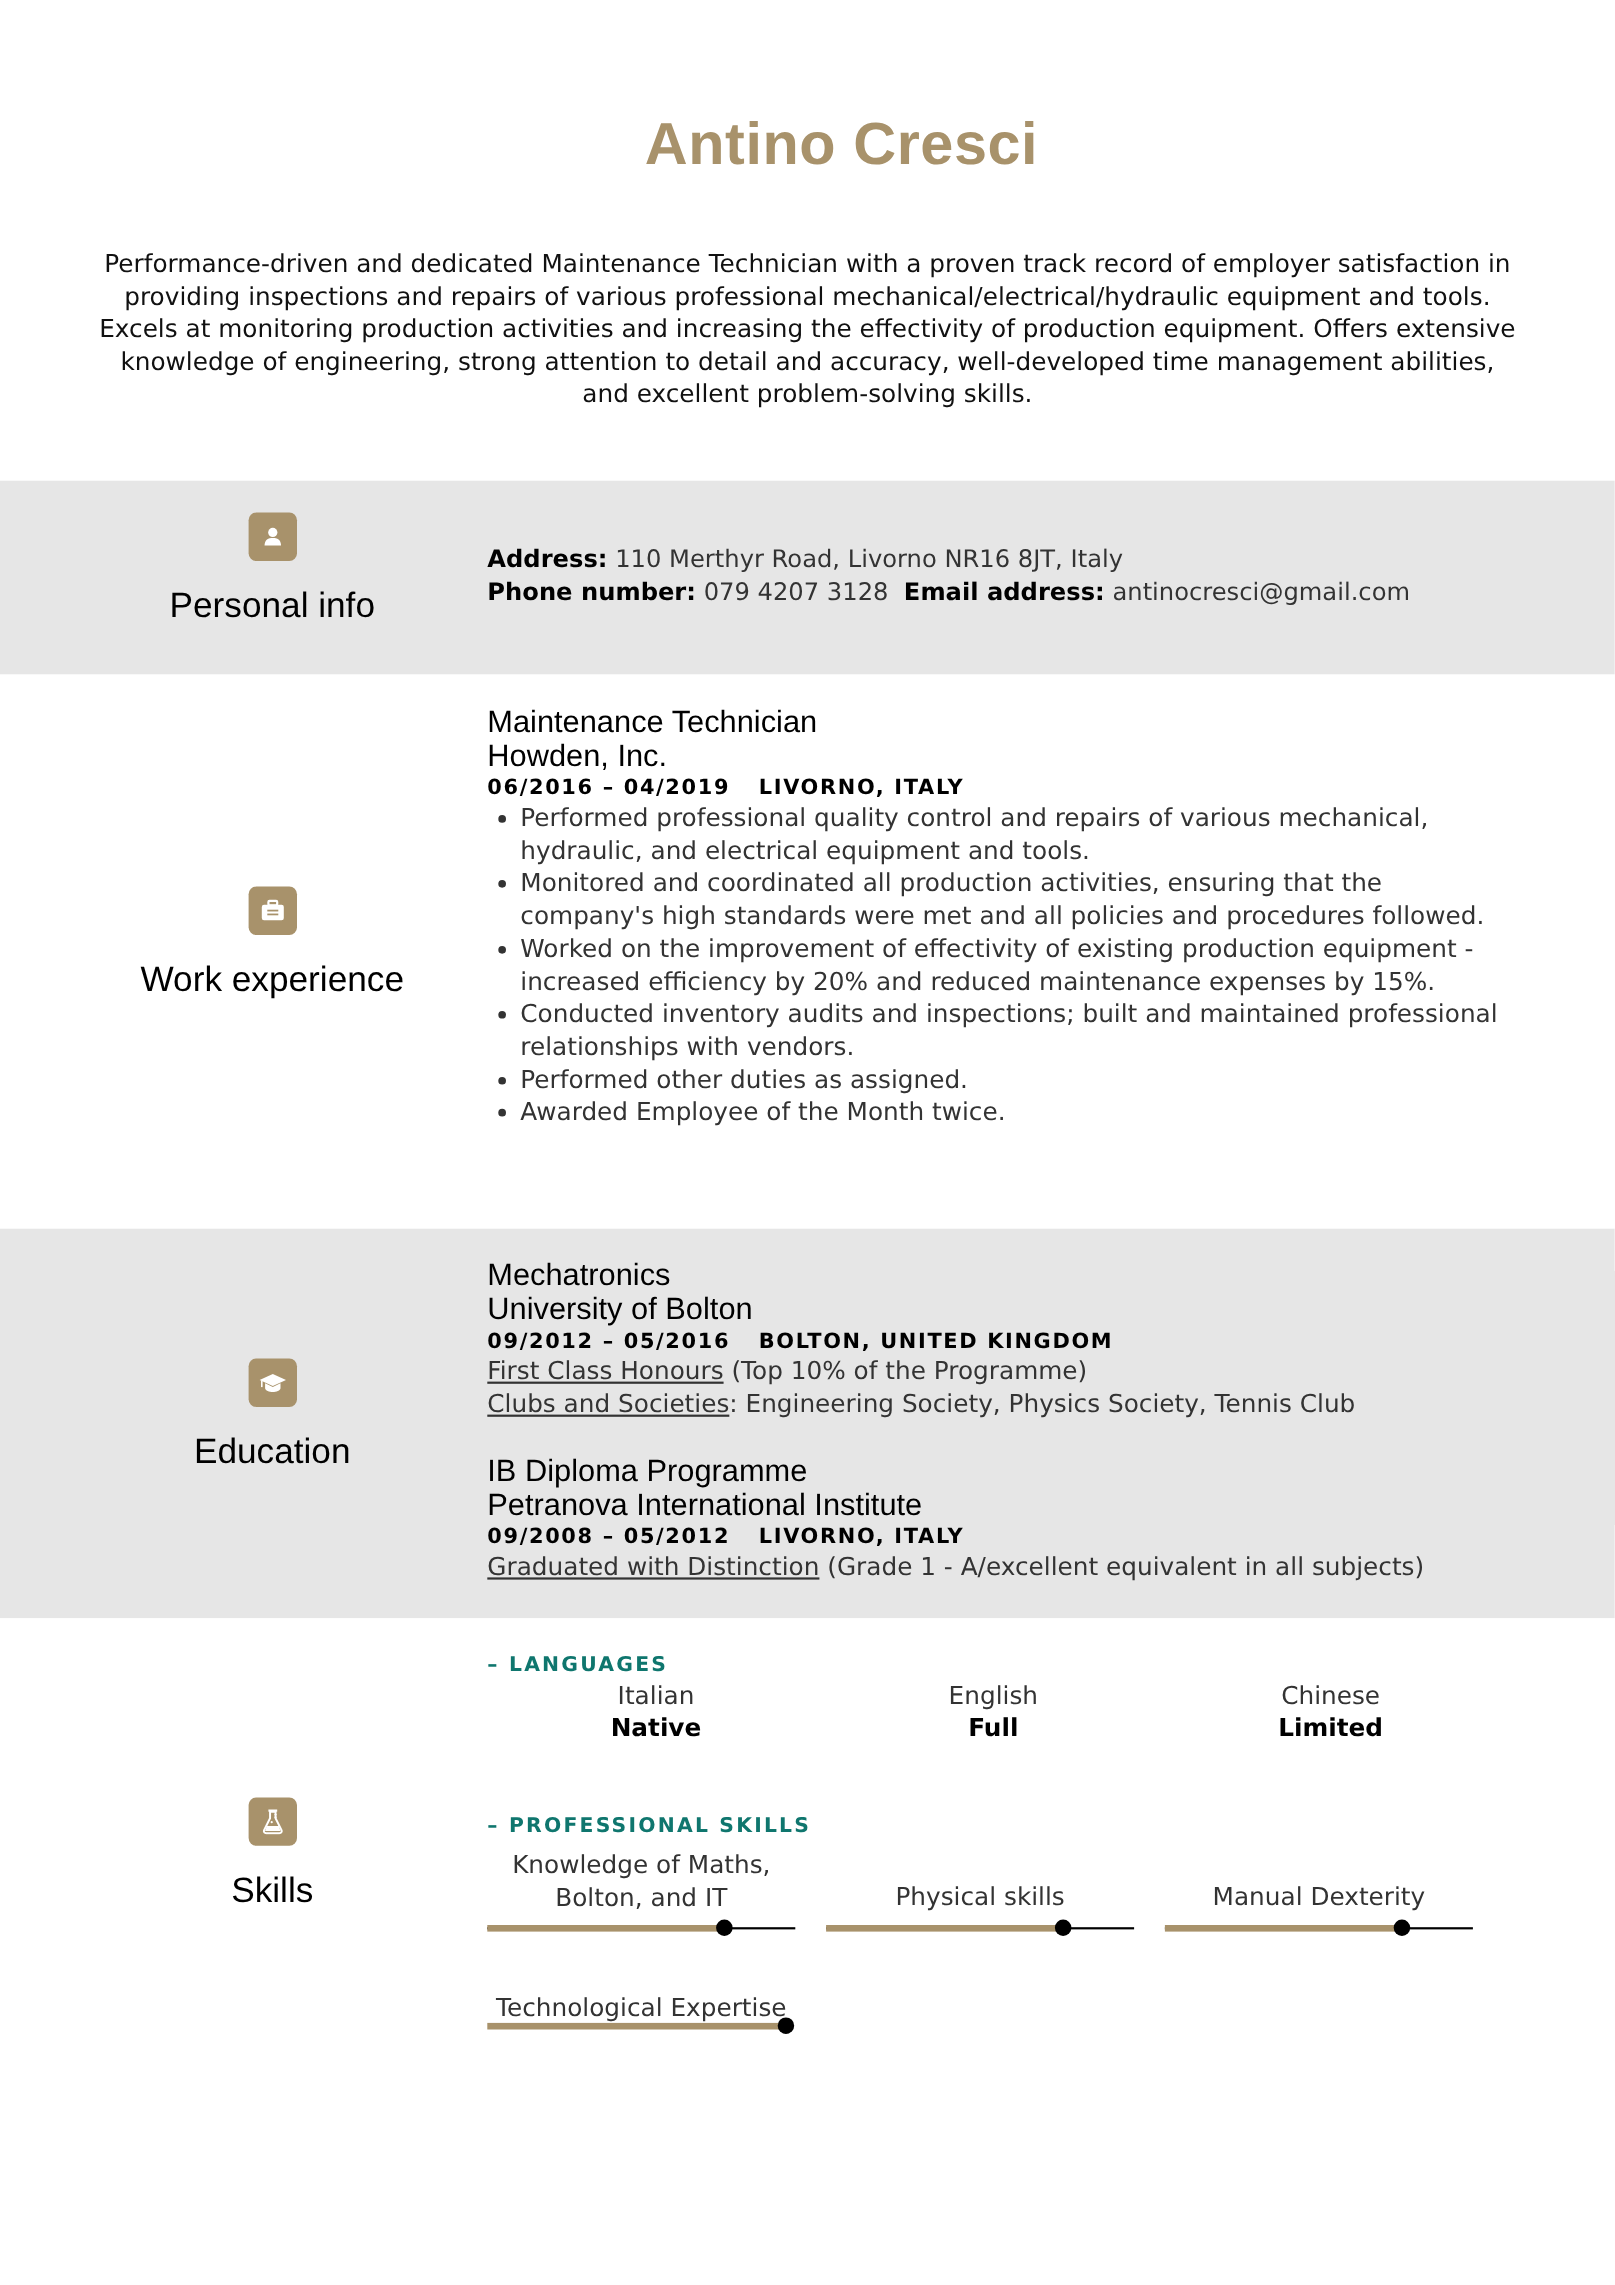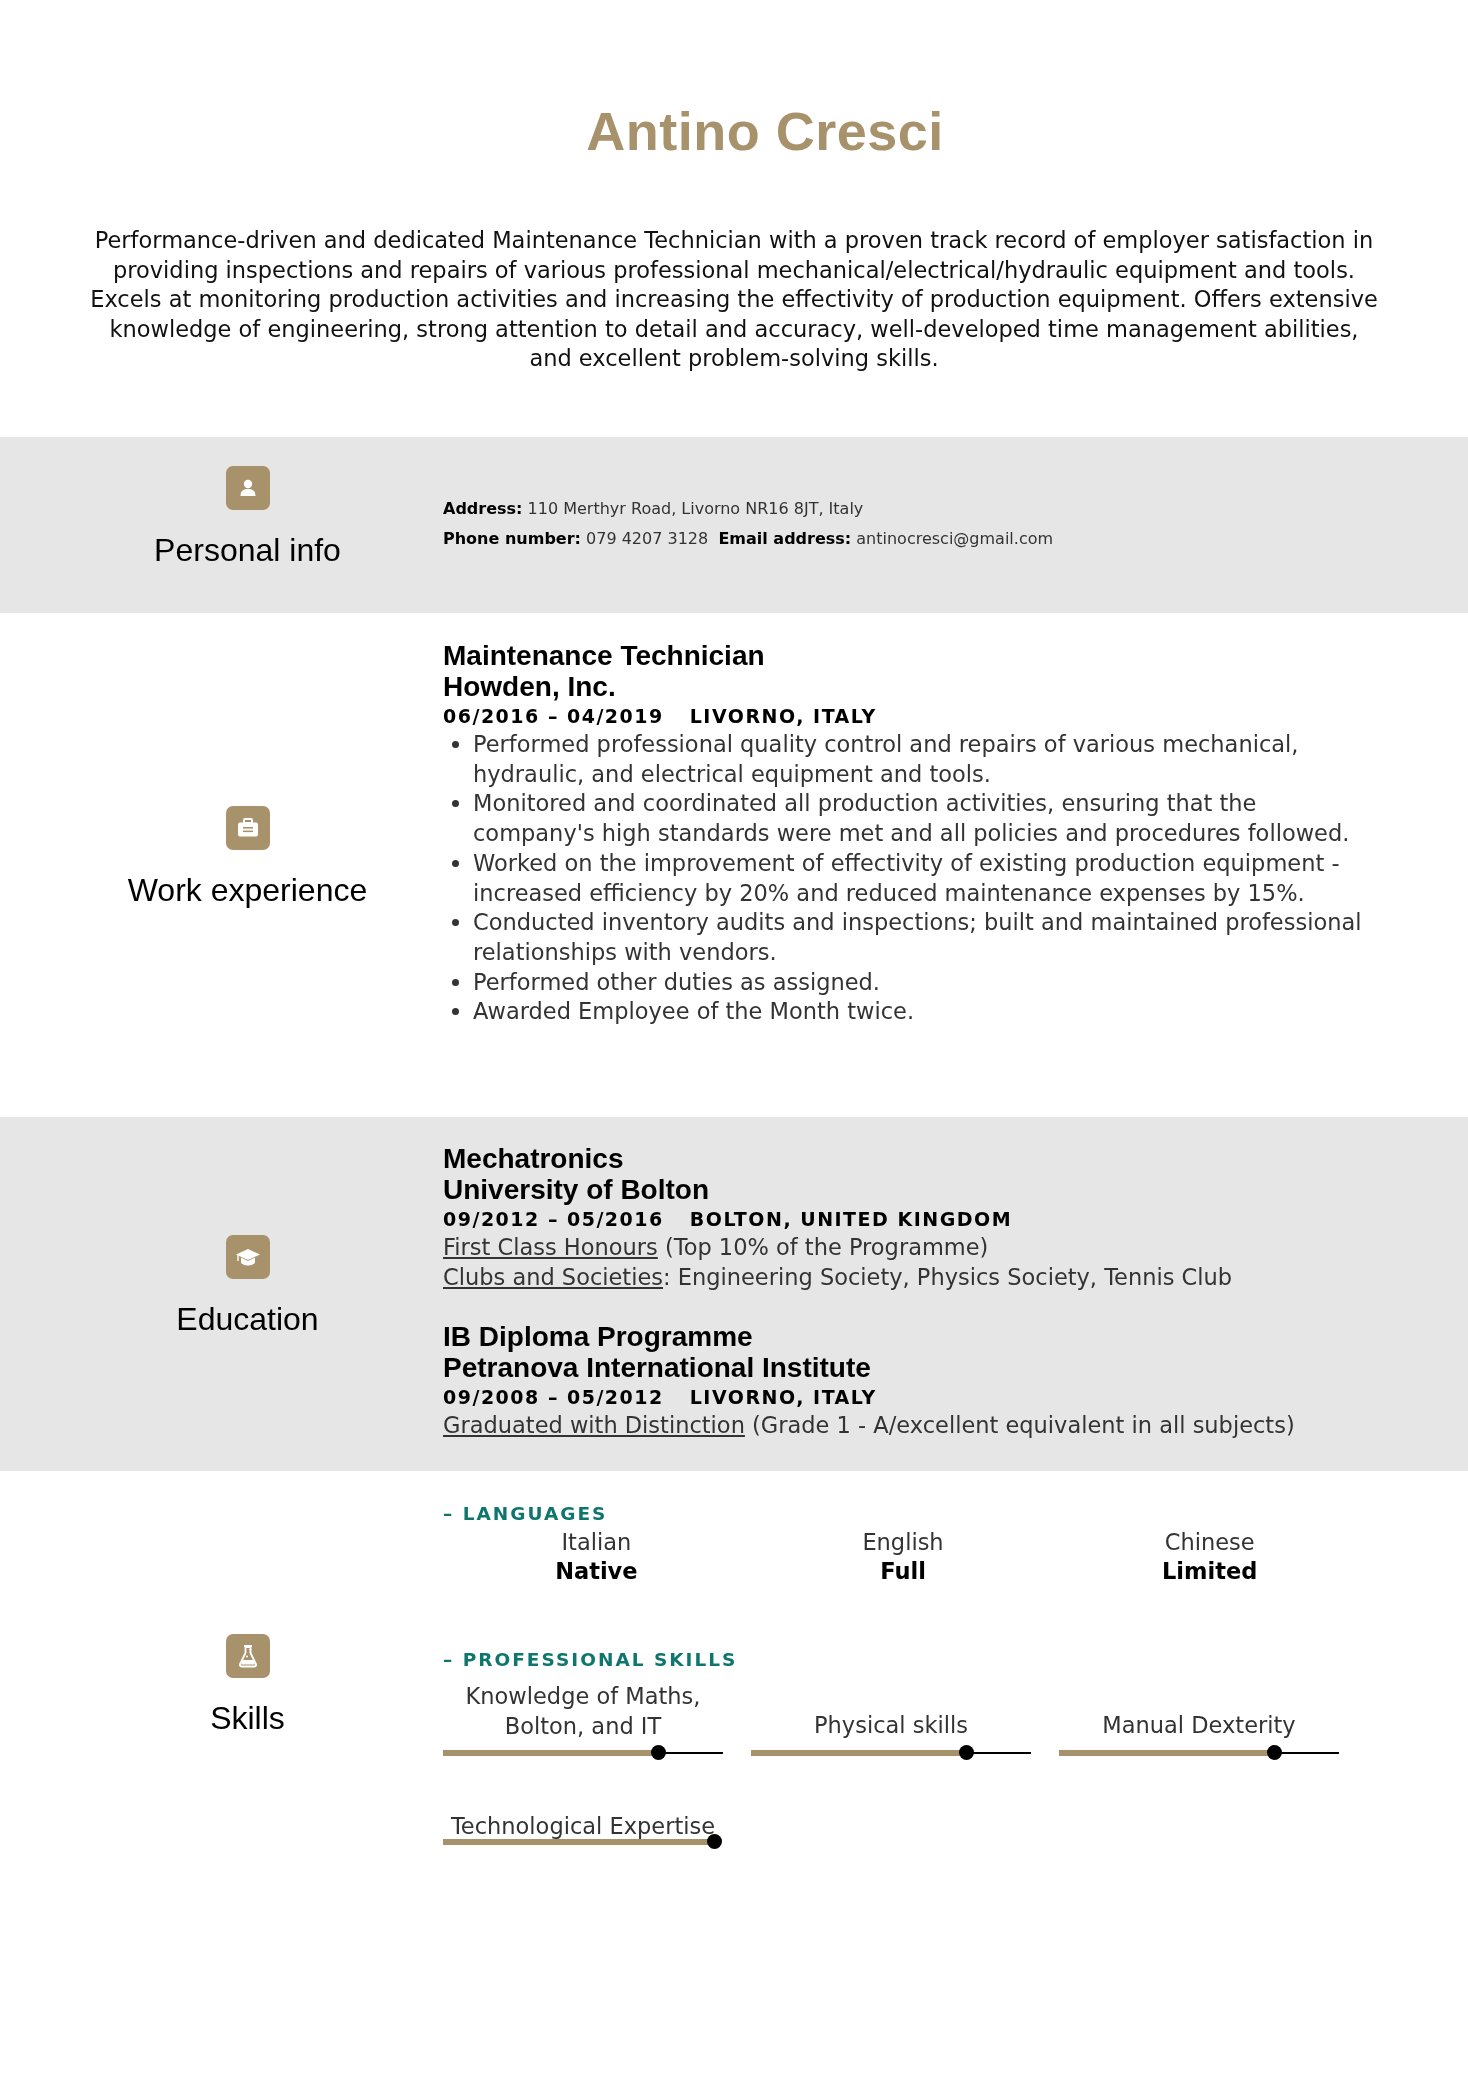--- a/index.html
+++ b/index.html
@@ -13,22 +13,22 @@
   .section { position: absolute; left: 0; width: 1468px; }
   .section.grey { background: #e6e6e6; }
   .side { position: absolute; left: 60px; width: 375px; text-align: center; }
   .icon-box { width: 44px; height: 44px; margin: 0 auto; background: #a8926b; border-radius: 7px;
               display: flex; align-items: center; justify-content: center; }
   .side-title { font-family: "Liberation Sans", sans-serif; font-weight: normal; font-size: 32px;
                 color: #000; margin-top: 22px; }
   .content { position: absolute; left: 443px; width: 920px; }
   .lbl { font-weight: bold; color: #000; }
   .val { color: #333; }
-  .info-line { font-size: 16px; line-height: 30px; }
-  .job-title { font-family: "Liberation Sans", sans-serif; font-weight: bold; font-size: 28px; color: #000; line-height: 31px; }
+  .info-line { font-size: 22px; line-height: 30px; }
+  .job-title { font-family: "Liberation Sans", sans-serif; font-weight: normal; font-size: 28px; color: #000; line-height: 31px; }
   .meta { font-weight: bold; font-size: 19px; letter-spacing: 1.5px; color: #000; line-height: 28px; }
   .meta span + span { margin-left: 26px; }
   ul.bullets { margin: 0; padding: 0 0 0 30px; font-size: 22.5px; line-height: 29.7px; color: #333; }
   ul.bullets li { padding-left: 0; }
   .edu-line { font-size: 22.5px; line-height: 29.7px; color: #333; }
   .u { text-decoration: underline; }
   .sub-head { font-weight: bold; font-size: 18.5px; letter-spacing: 2px; color: #0f766e; }
   .lang-row { display: flex; width: 920px; margin-top: 4px; }
   .lang { width: 308px; text-align: center; font-size: 22.5px; line-height: 29px; }
   .lang .n { color: #333; }

